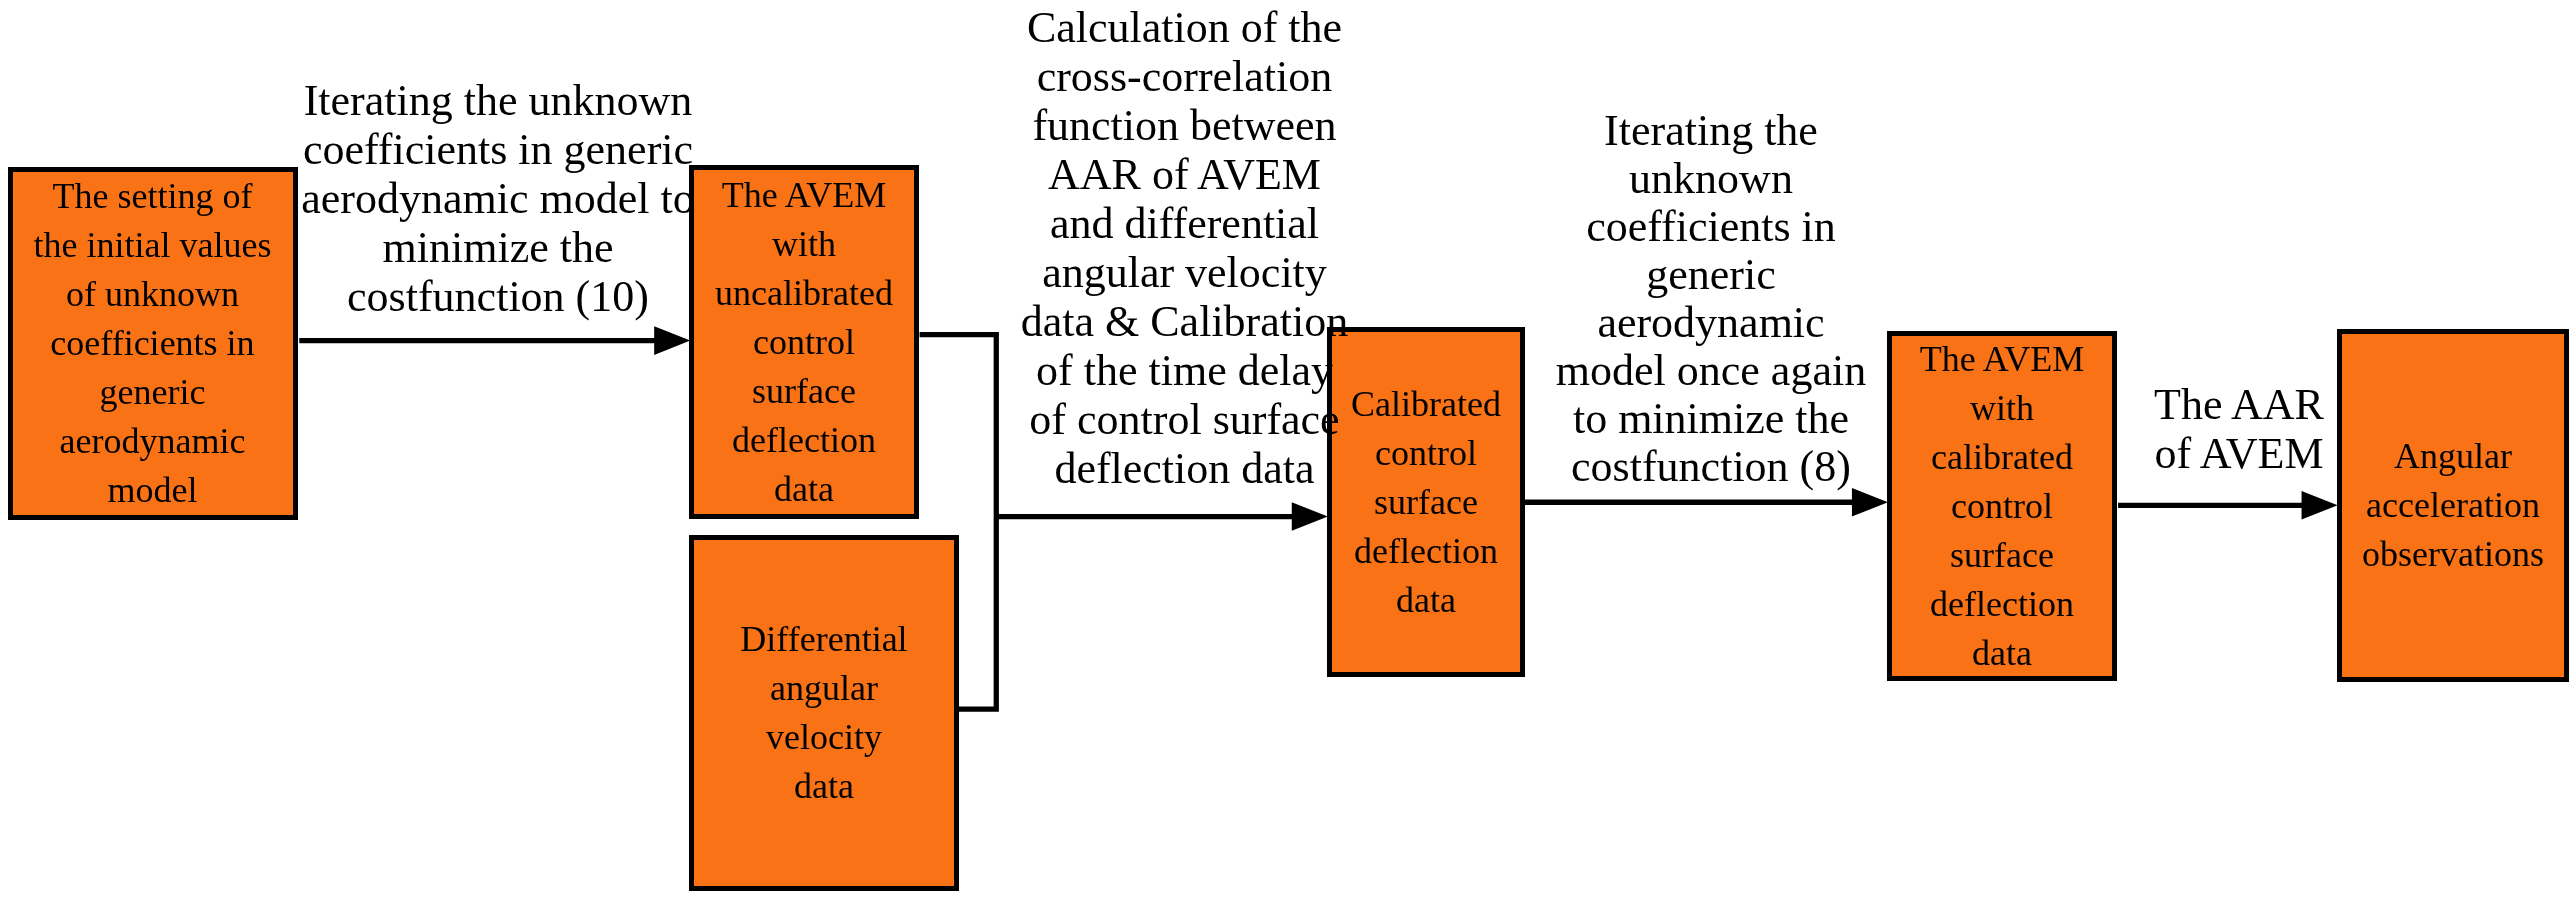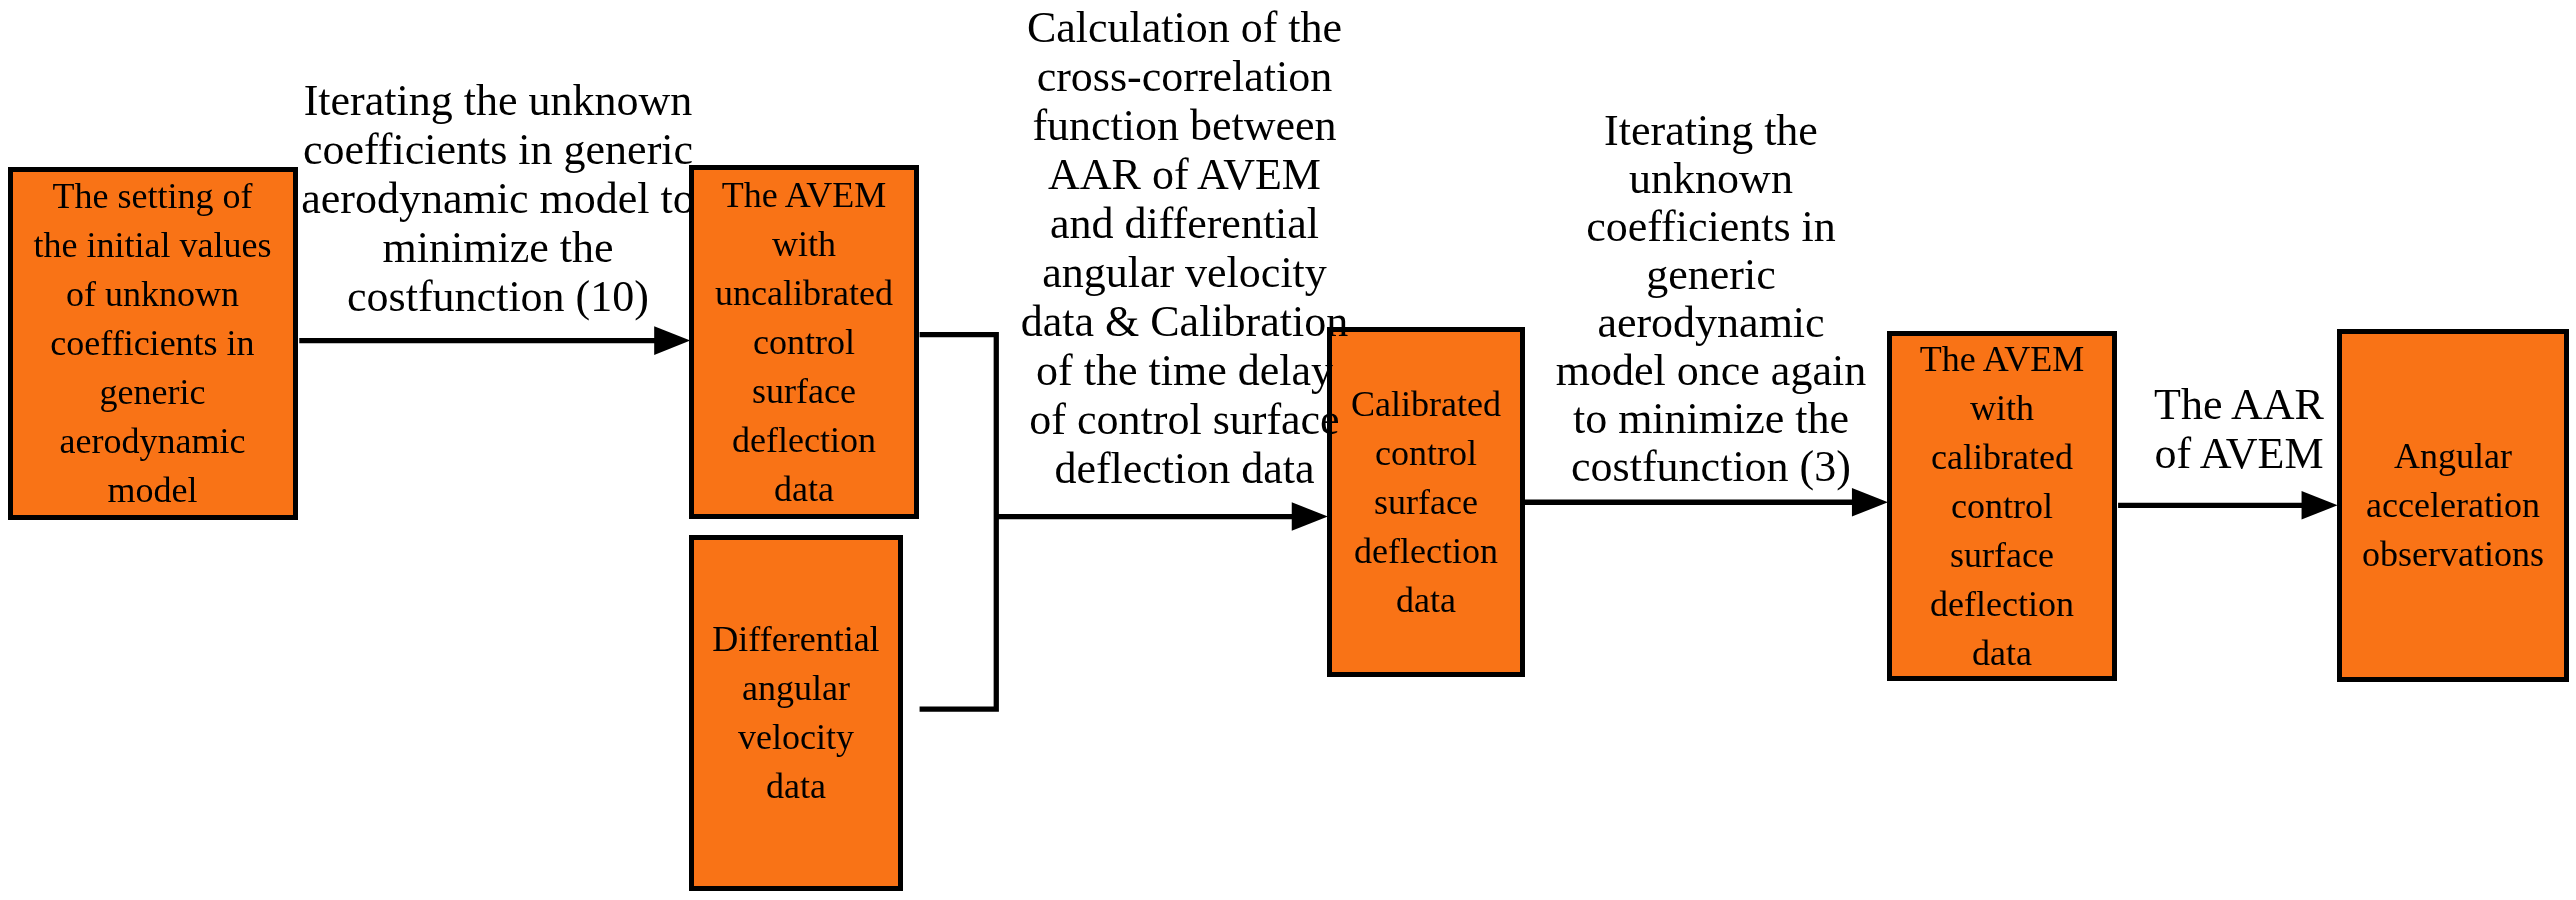--- a/index.html
+++ b/index.html
@@ -85,21 +85,21 @@
   <div class="flow-box" style="left:689px; top:165px; width:230px; height:354px;">
     <span class="box-text">The AVEM
 with
 uncalibrated
 control
 surface
 deflection
 data</span>
   </div>
 
-  <div class="flow-box" style="left:689px; top:535px; width:214px; height:356px;">
+  <div class="flow-box" style="left:689px; top:535px; width:270px; height:356px;">
     <span class="box-text">Differential
 angular
 velocity
 data</span>
   </div>
 
   <div class="flow-box" style="left:1327px; top:327px; width:198px; height:350px;">
     <span class="box-text">Calibrated
 control
 surface
@@ -140,19 +140,19 @@
 of control surface
 deflection data</div>
 
   <div class="edge-label tight" style="left:1538px; top:107px; width:346px;">Iterating the
 unknown
 coefficients in
 generic
 aerodynamic
 model once again
 to minimize the
-costfunction (3)</div>
+costfunction (8)</div>
 
   <div class="edge-label" style="left:2143px; top:380px; width:192px;">The AAR
 of AVEM</div>
 
 </div>
 
 
 </body></html>

